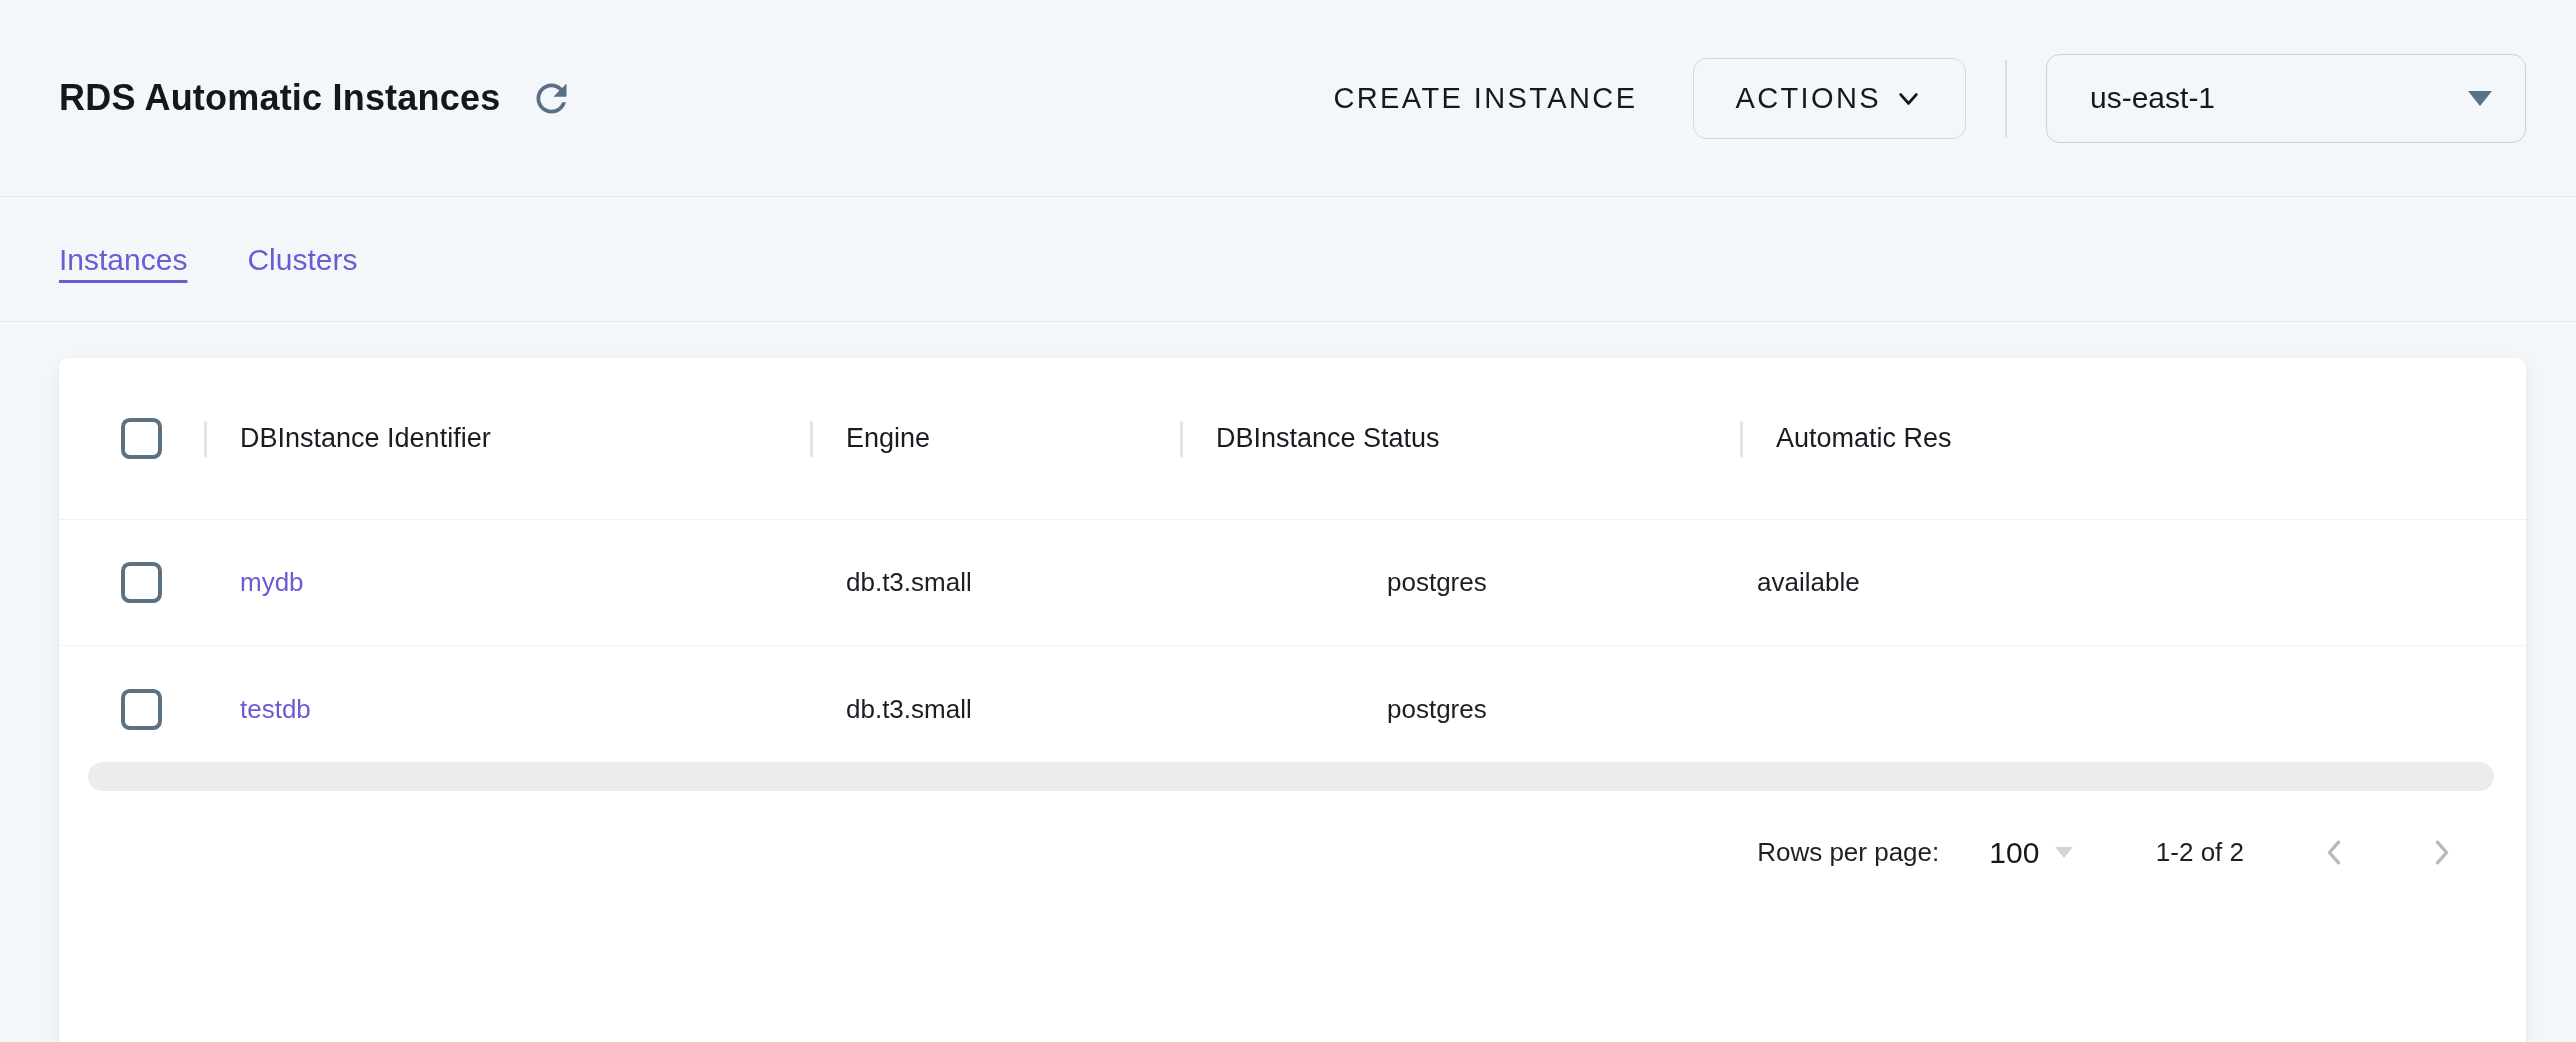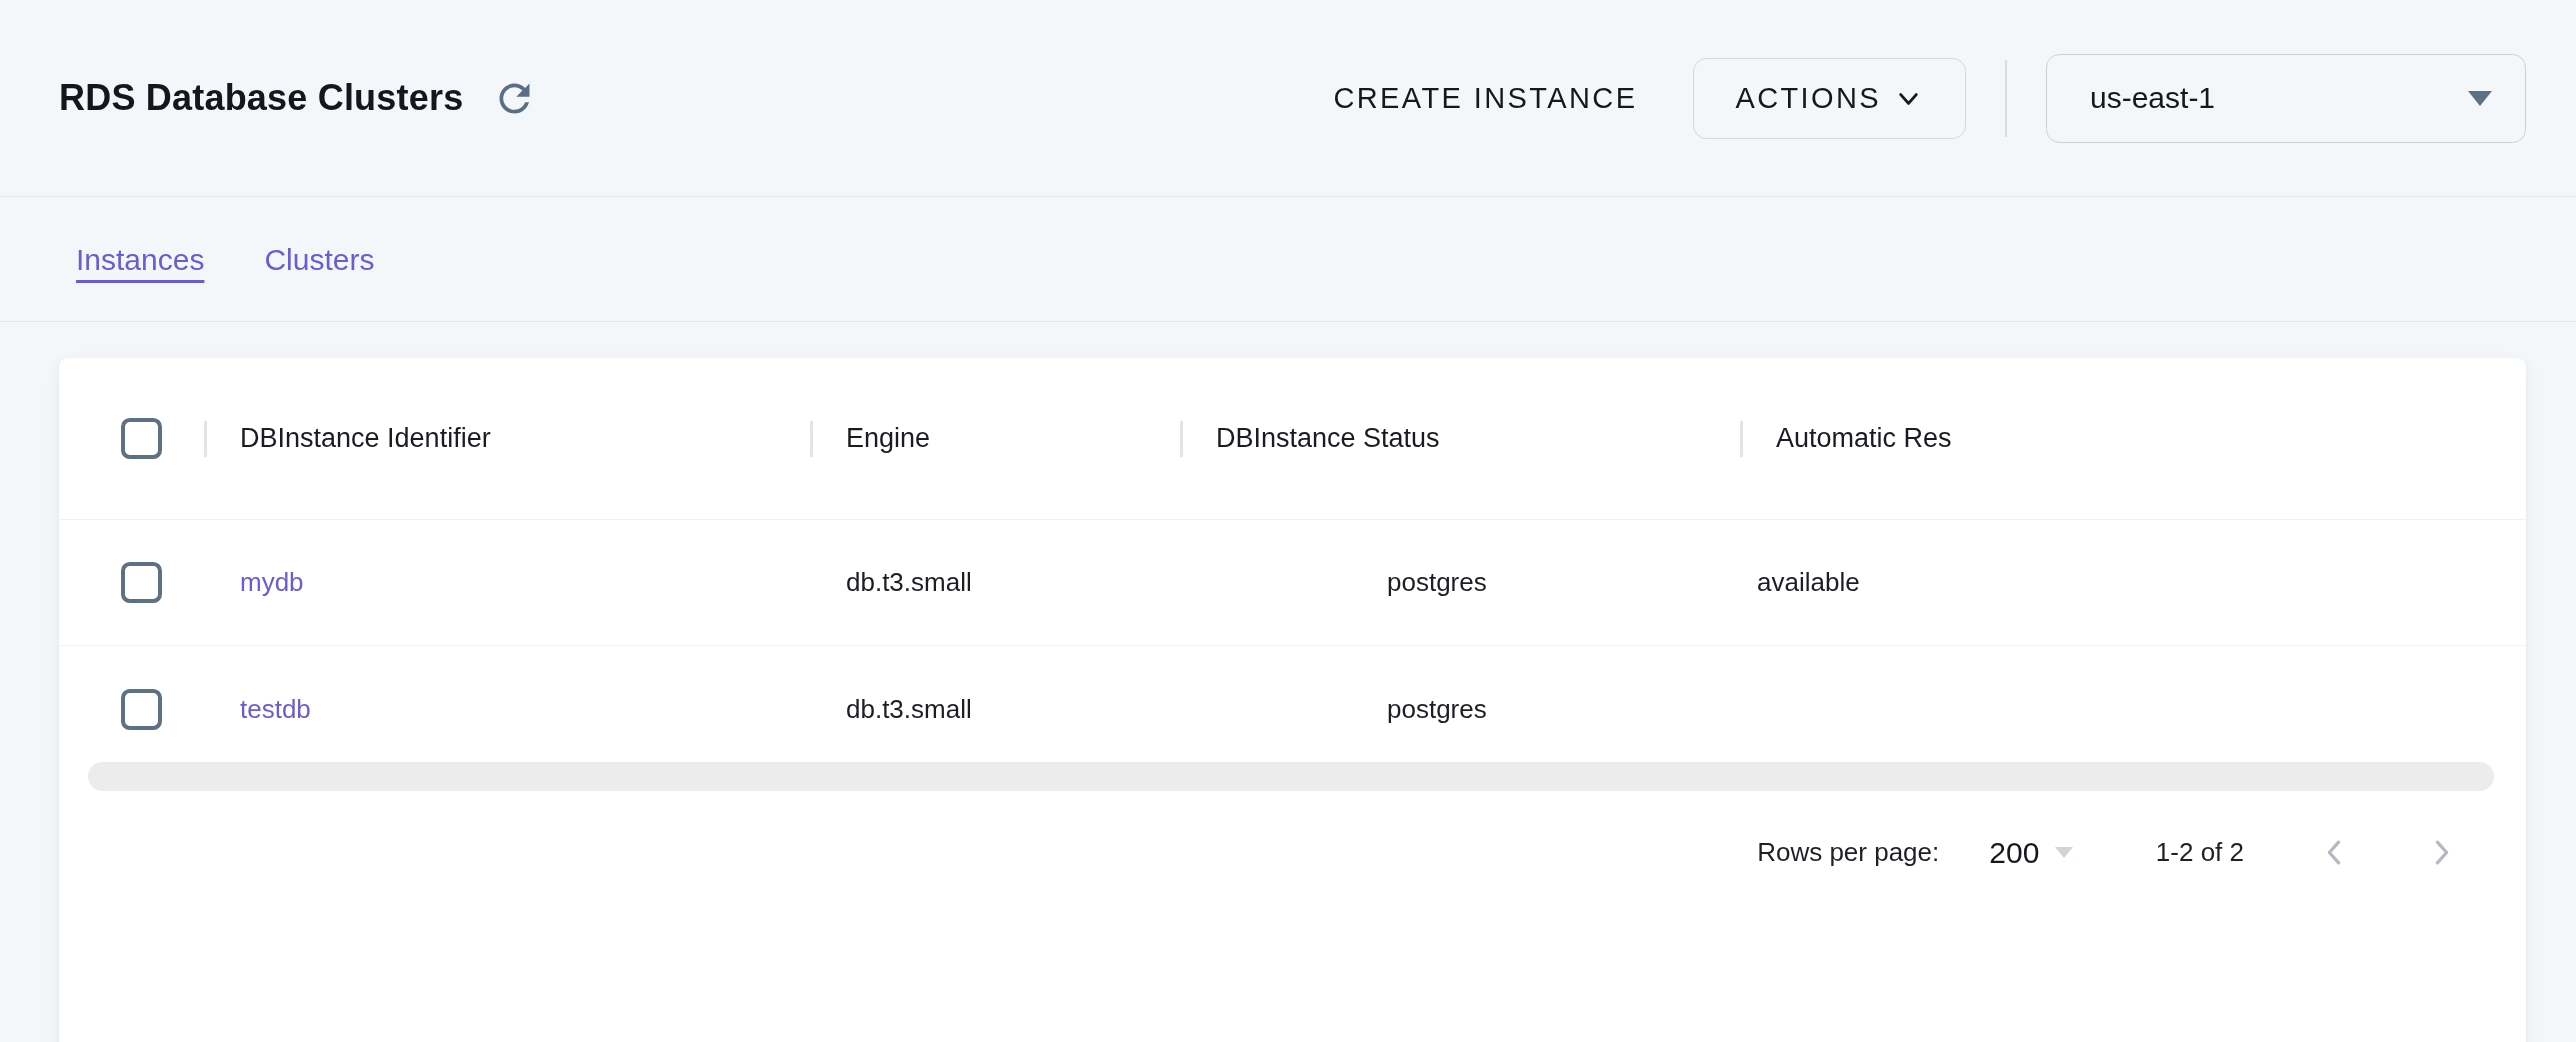--- a/index.html
+++ b/index.html
@@ -57,21 +57,20 @@
     border-bottom:1.9px solid #e3e6ea;
     display:flex; align-items:center; gap:60px; padding-left:59px;
   }
   .tab {
     font-size:30px; color:#6c5bd2; text-decoration:none; cursor:pointer; white-space:nowrap;
   }
   .tab.active {
     text-decoration:underline;
     text-decoration-thickness:2.9px;
     text-underline-offset:9.7px;
-    margin-left:17px;
   }
 
   
   .card {
     position:absolute; left:59px; top:358px; width:2467px; height:714px;
     background:#ffffff; border-radius:9px;
     box-shadow:0 1px 2.9px rgba(16,24,40,.05), 0 5.8px 17.4px rgba(16,24,40,.06);
     overflow:hidden;
   }
   .thead {
@@ -123,21 +122,21 @@
   .pg-btn { background:none; border:none; padding:0; margin-left:74px; cursor:pointer; }
   .pg-btn svg { width:33px; height:33px; stroke:#b6bac0; stroke-width:3.2; fill:none; stroke-linecap:round; stroke-linejoin:round; display:block; }
 </style>
 </head>
 <body>
 
 <div class="page">
 
   <header class="topbar">
     <div class="title-wrap">
-      <h1 class="page-title">RDS Database Clusters</h1>
+      <h1 class="page-title">RDS Automatic Instances</h1>
       <span class="refresh-btn">
         <svg viewBox="0 0 24 24" aria-hidden="true">
           <path d="M17.65 6.35C16.2 4.9 14.21 4 12 4c-4.42 0-7.99 3.58-8 8s3.57 8 8 8c3.73 0 6.84-2.55 7.73-6h-2.08c-.82 2.33-3.04 4-5.65 4-3.31 0-6-2.69-6-6s2.69-6 6-6c1.66 0 3.14.69 4.22 1.78L13 11h7V4l-2.35 2.35z"></path>
         </svg>
       </span>
     </div>
 
     <div class="topbar-right">
       <button class="text-btn">CREATE INSTANCE</button>
 
@@ -215,21 +214,21 @@
         <span>postgres</span>
       </div>
       <div class="cell c5"></div>
     </div>
 
     <div class="hscrollbar"></div>
 
     <div class="pagination">
       <span class="rpp-label">Rows per page:</span>
       <div class="rpp-select">
-        <span class="rpp-value">200</span>
+        <span class="rpp-value">100</span>
         <span class="tri-small"></span>
       </div>
       <span class="range-label">1-2 of 2</span>
       <button class="pg-btn">
         <svg viewBox="0 0 32 32" aria-hidden="true">
           <polyline points="20,6 11,16 20,26"></polyline>
         </svg>
       </button>
       <button class="pg-btn">
         <svg viewBox="0 0 32 32" aria-hidden="true">

